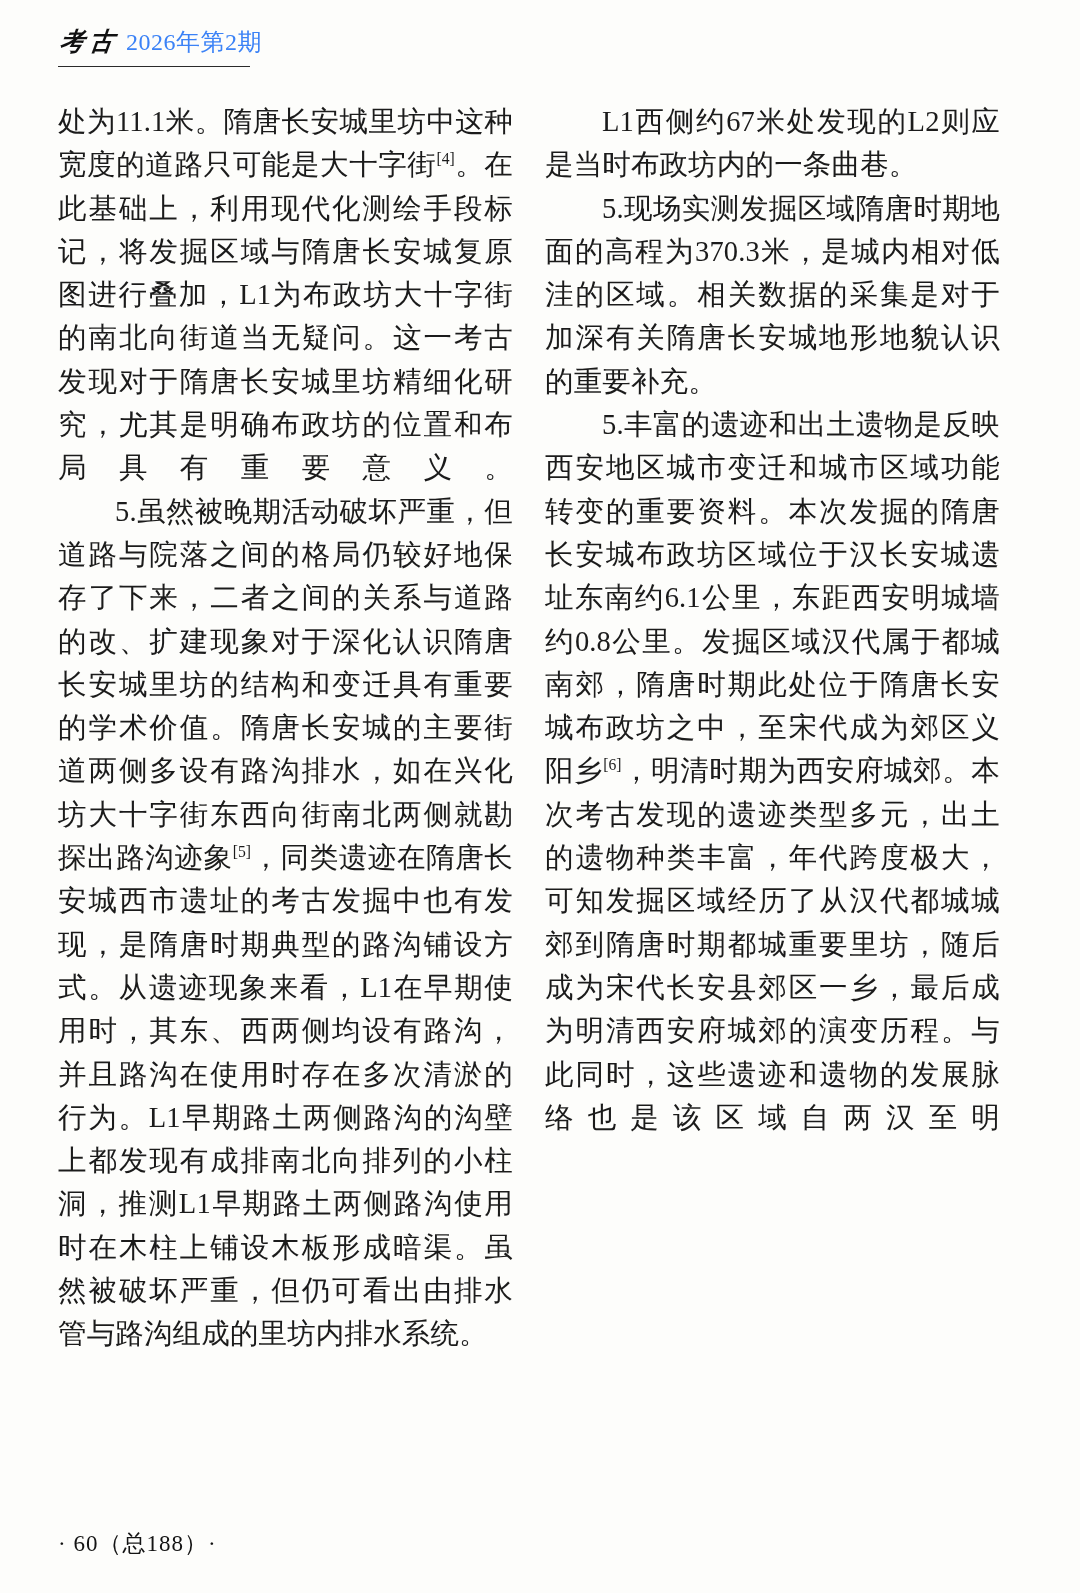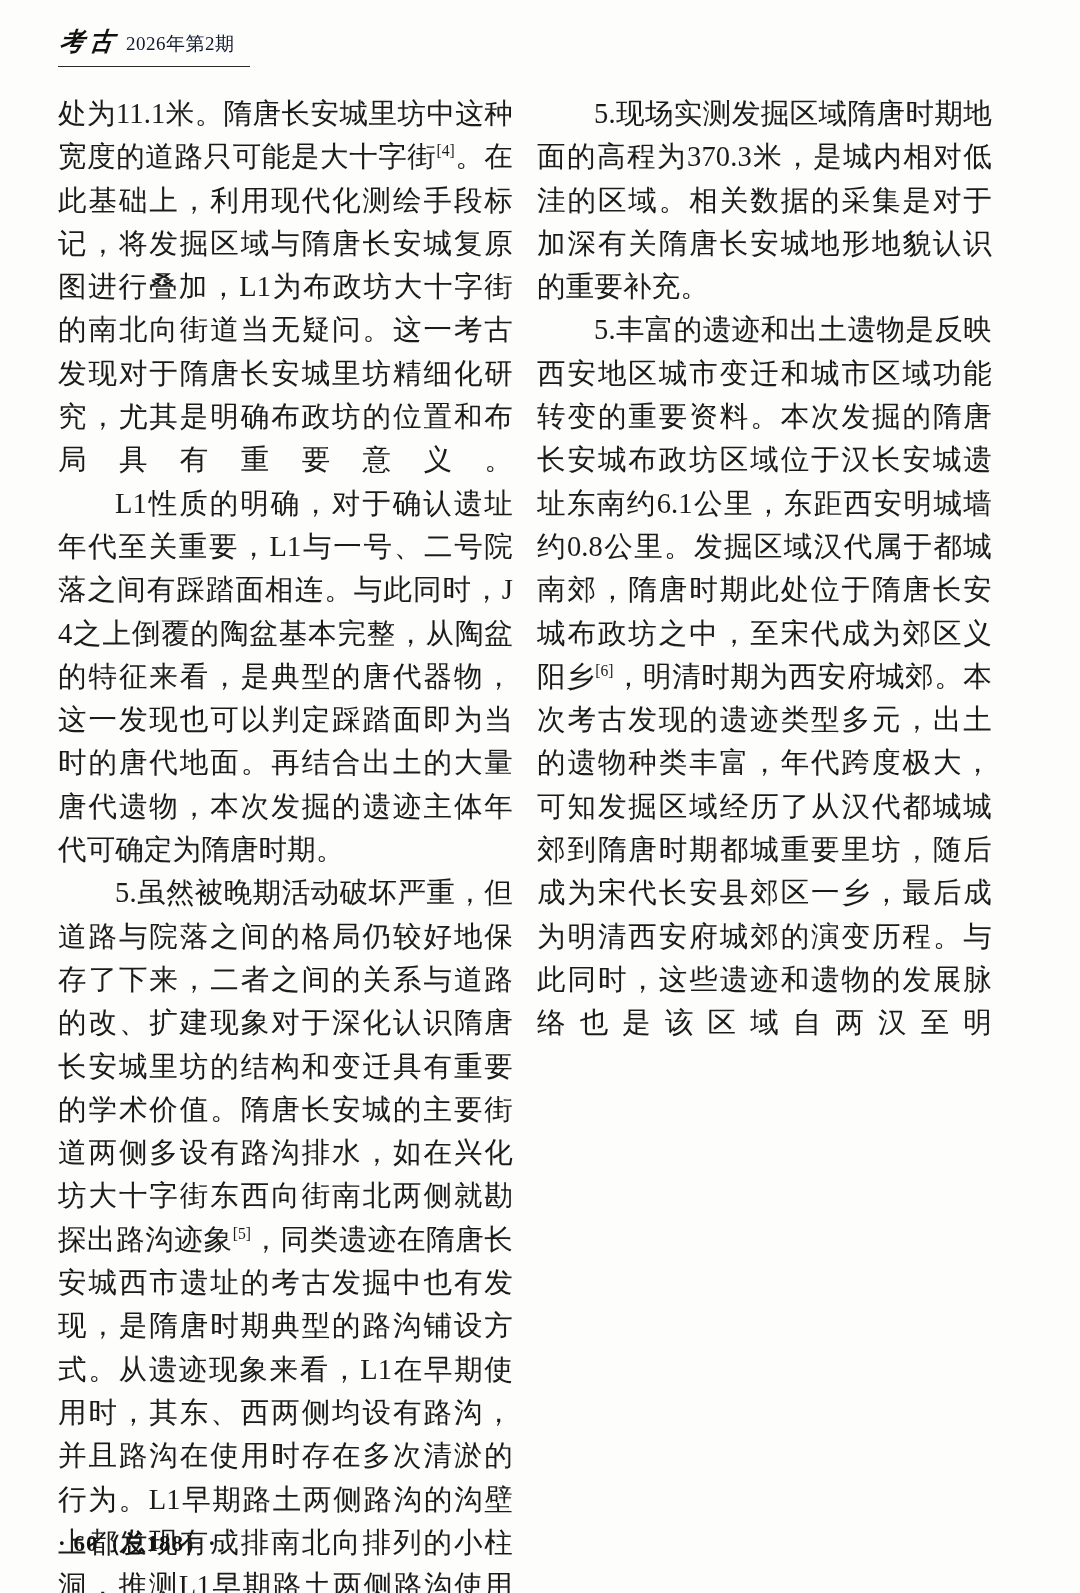--- a/index.html
+++ b/index.html
@@ -36,43 +36,43 @@
     font-size: 24px;
     font-weight: 700;
     font-style: italic;
     letter-spacing: 5px;
     color: #111;
     transform: skewX(-7deg) scale(1.02, 1.06);
     transform-origin: left bottom;
     white-space: nowrap;
   }
   .issue-line {
-    font-size: 19px;
+    font-size: 24px;
     letter-spacing: 0.5px;
-    color: #0f172a;
+    color: #3b82f6;
     white-space: nowrap;
   }
   .head-rule {
     position: absolute;
     left: 58px;
     top: 66px;
     width: 192px;
     height: 0;
     border-top: 1.6px solid #2a2a2a;
   }
 
   
   .columns {
     position: absolute;
     left: 58px;
-    top: 92px;
+    top: 100px;
     width: 964px;
     height: 1400px;
     display: flex;
-    gap: 24px;
+    gap: 32px;
   }
   .col {
     width: 455px;
     flex: 0 0 455px;
   }
   .col p {
     margin: 0;
     font-size: 28.5px;
     line-height: 43.3px;
     text-align: justify;
@@ -99,41 +99,40 @@
   .folio {
     position: absolute;
     left: 58px;
     top: 1528px;
     width: 240px;
     text-align: left;
     font-size: 23px;
     letter-spacing: 1px;
     color: #141414;
     white-space: nowrap;
-    font-weight: bold;
   }
 </style>
 </head>
 <body>
 
 <div class="page">
 
   <div class="running-head">
     <span class="journal-mark">考古</span>
     <span class="issue-line">2026年第2期</span>
   </div>
   <div class="head-rule"></div>
 
   <div class="columns">
     <div class="col" id="left-col">
         <p class="last-line-justify"><span>处为11.1米。隋唐长安城里坊中这种宽度的道路只可能是大十字街</span><sup class="ref">[4]</sup><span>。在此基础上，利用现代化测绘手段标记，将发掘区域与隋唐长安城复原图进行叠加，L1为布政坊大十字街的南北向街道当无疑问。这一考古发现对于隋唐长安城里坊精细化研究，尤其是明确布政坊的位置和布局具有重要意义。</span></p>
-        <p class="indent"><span>L1性质的明确，对于确认遗址年代至关重要，L1与一号、二号院落之间有踩踏面相连。与此同时，J4之上倒覆的陶盆基本完整，从陶盆的特征来看，是典型的唐代器物，这一发现也可以判定踩踏面即为当时的唐代地面。再结合出土的大量唐代遗物，本次发掘的遗迹主体年代可确定为隋唐时期。</span></p>
         <p class="indent"><span>5.虽然被晚期活动破坏严重，但道路与院落之间的格局仍较好地保存了下来，二者之间的关系与道路的改、扩建现象对于深化认识隋唐长安城里坊的结构和变迁具有重要的学术价值。隋唐长安城的主要街道两侧多设有路沟排水，如在兴化坊大十字街东西向街南北两侧就勘探出路沟迹象</span><sup class="ref">[5]</sup><span>，同类遗迹在隋唐长安城西市遗址的考古发掘中也有发现，是隋唐时期典型的路沟铺设方式。从遗迹现象来看，L1在早期使用时，其东、西两侧均设有路沟，并且路沟在使用时存在多次清淤的行为。L1早期路土两侧路沟的沟壁上都发现有成排南北向排列的小柱洞，推测L1早期路土两侧路沟使用时在木柱上铺设木板形成暗渠。虽然被破坏严重，但仍可看出由排水管与路沟组成的里坊内排水系统。</span></p>
       </div>
     <div class="col" id="right-col">
+        <p class="indent"><span>L1西侧约67米处发现的L2则应是当时布政坊内的一条曲巷。</span></p>
         <p class="indent"><span>5.现场实测发掘区域隋唐时期地面的高程为370.3米，是城内相对低洼的区域。相关数据的采集是对于加深有关隋唐长安城地形地貌认识的重要补充。</span></p>
         <p class="indent last-line-justify"><span>5.丰富的遗迹和出土遗物是反映西安地区城市变迁和城市区域功能转变的重要资料。本次发掘的隋唐长安城布政坊区域位于汉长安城遗址东南约6.1公里，东距西安明城墙约0.8公里。发掘区域汉代属于都城南郊，隋唐时期此处位于隋唐长安城布政坊之中，至宋代成为郊区义阳乡</span><sup class="ref">[6]</sup><span>，明清时期为西安府城郊。本次考古发现的遗迹类型多元，出土的遗物种类丰富，年代跨度极大，可知发掘区域经历了从汉代都城城郊到隋唐时期都城重要里坊，随后成为宋代长安县郊区一乡，最后成为明清西安府城郊的演变历程。与此同时，这些遗迹和遗物的发展脉络也是该区域自两汉至明</span></p>
       </div>
   </div>
 
   <div class="folio">·  60（总188）·</div>
 
 </div>
 
 </body></html>

